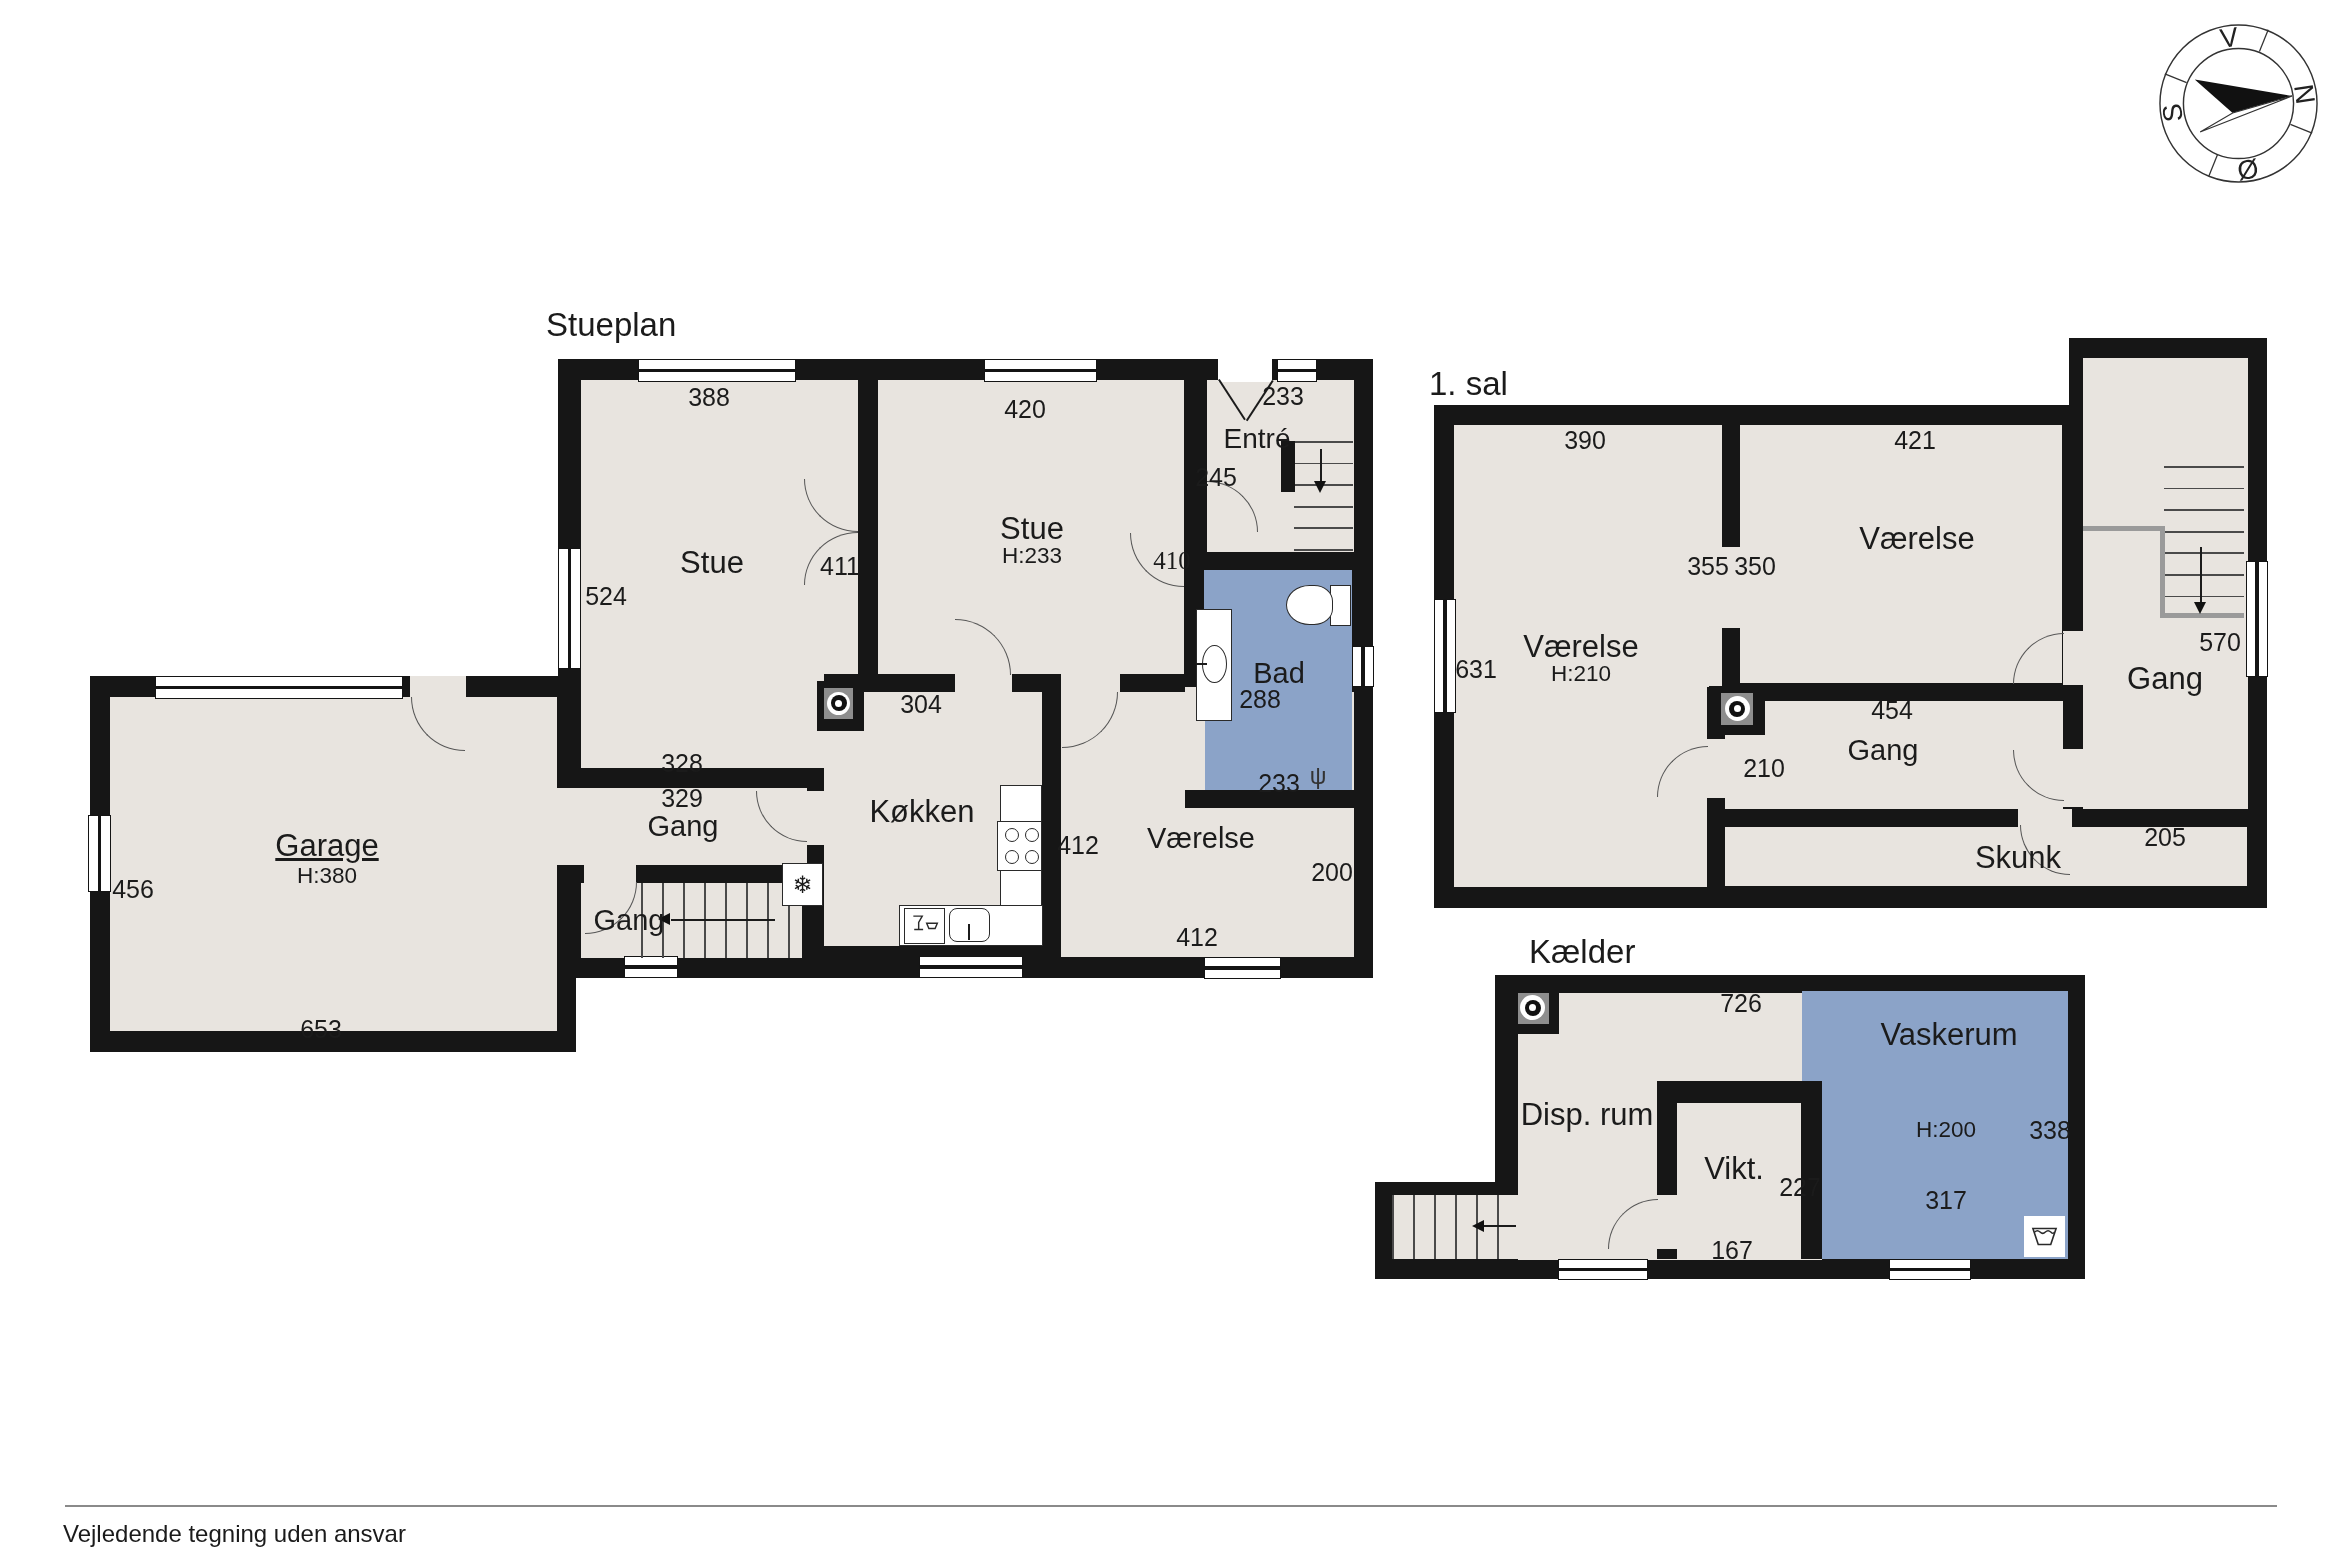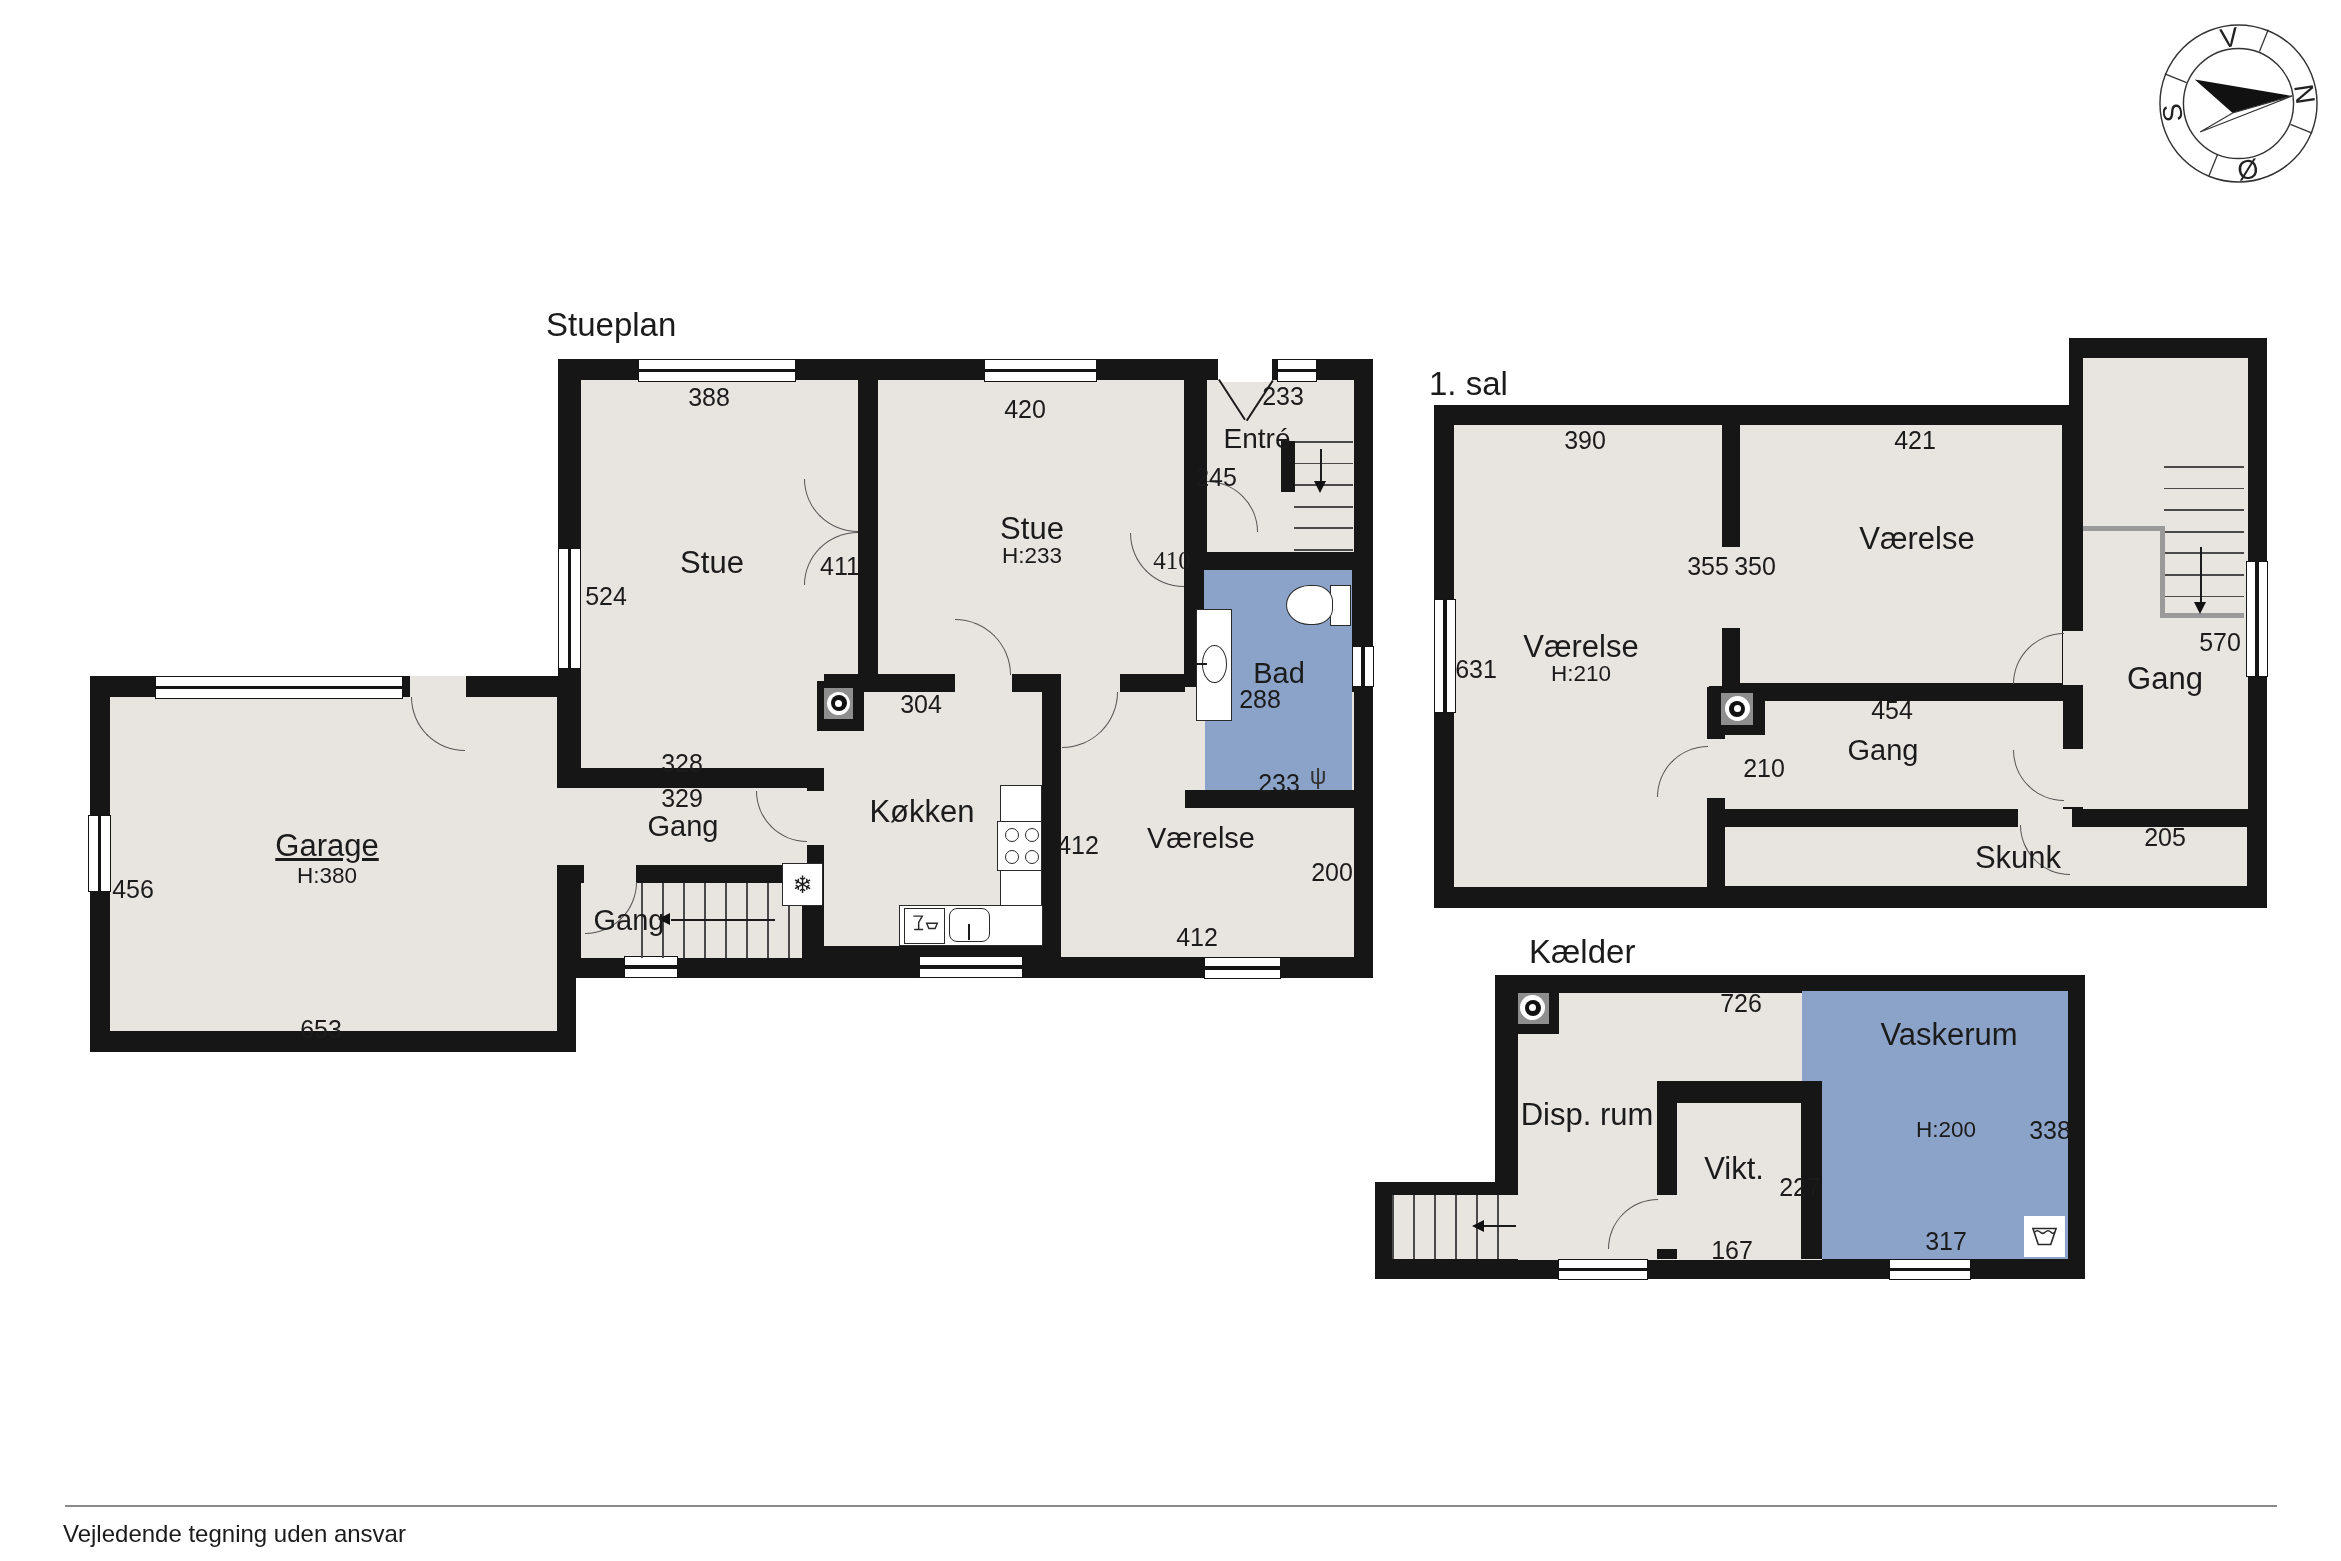--- a/index.html
+++ b/index.html
@@ -243,21 +243,21 @@
   </div>
 
   <div class="lbl dim" style="left:1741px;top:1003px;">726</div>
   <div class="lbl" style="left:1587px;top:1115px;">Disp. rum</div>
   <div class="lbl" style="left:1734px;top:1169px;">Vikt.</div>
   <div class="lbl dim" style="left:1800px;top:1187px;">227</div>
   <div class="lbl dim" style="left:1732px;top:1250px;">167</div>
   <div class="lbl" style="left:1949px;top:1035px;">Vaskerum</div>
   <div class="lbl sub" style="left:1946px;top:1130px;">H:200</div>
   <div class="lbl dim" style="left:2050px;top:1130px;">338</div>
-  <div class="lbl dim" style="left:1946px;top:1241px;">317</div>
+  <div class="lbl dim" style="left:1946px;top:1200px;">317</div>
 
   <svg style="position:absolute;left:2155px;top:20px;" width="167" height="167" viewBox="0 0 185 185">
     <circle cx="92.5" cy="92.5" r="87" fill="#fff" stroke="#333" stroke-width="1.6"></circle>
     <circle cx="92.5" cy="92.5" r="61" fill="#fff" stroke="#333" stroke-width="1.6"></circle>
     <g stroke="#333" stroke-width="1.4">
       <line x1="150" y1="115.7" x2="174.1" y2="125.4"></line>
       <line x1="69.3" y1="149" x2="59.6" y2="173.1"></line>
       <line x1="35" y1="69.3" x2="10.9" y2="59.6"></line>
       <line x1="115.7" y1="35" x2="125.4" y2="10.9"></line>
     </g>

